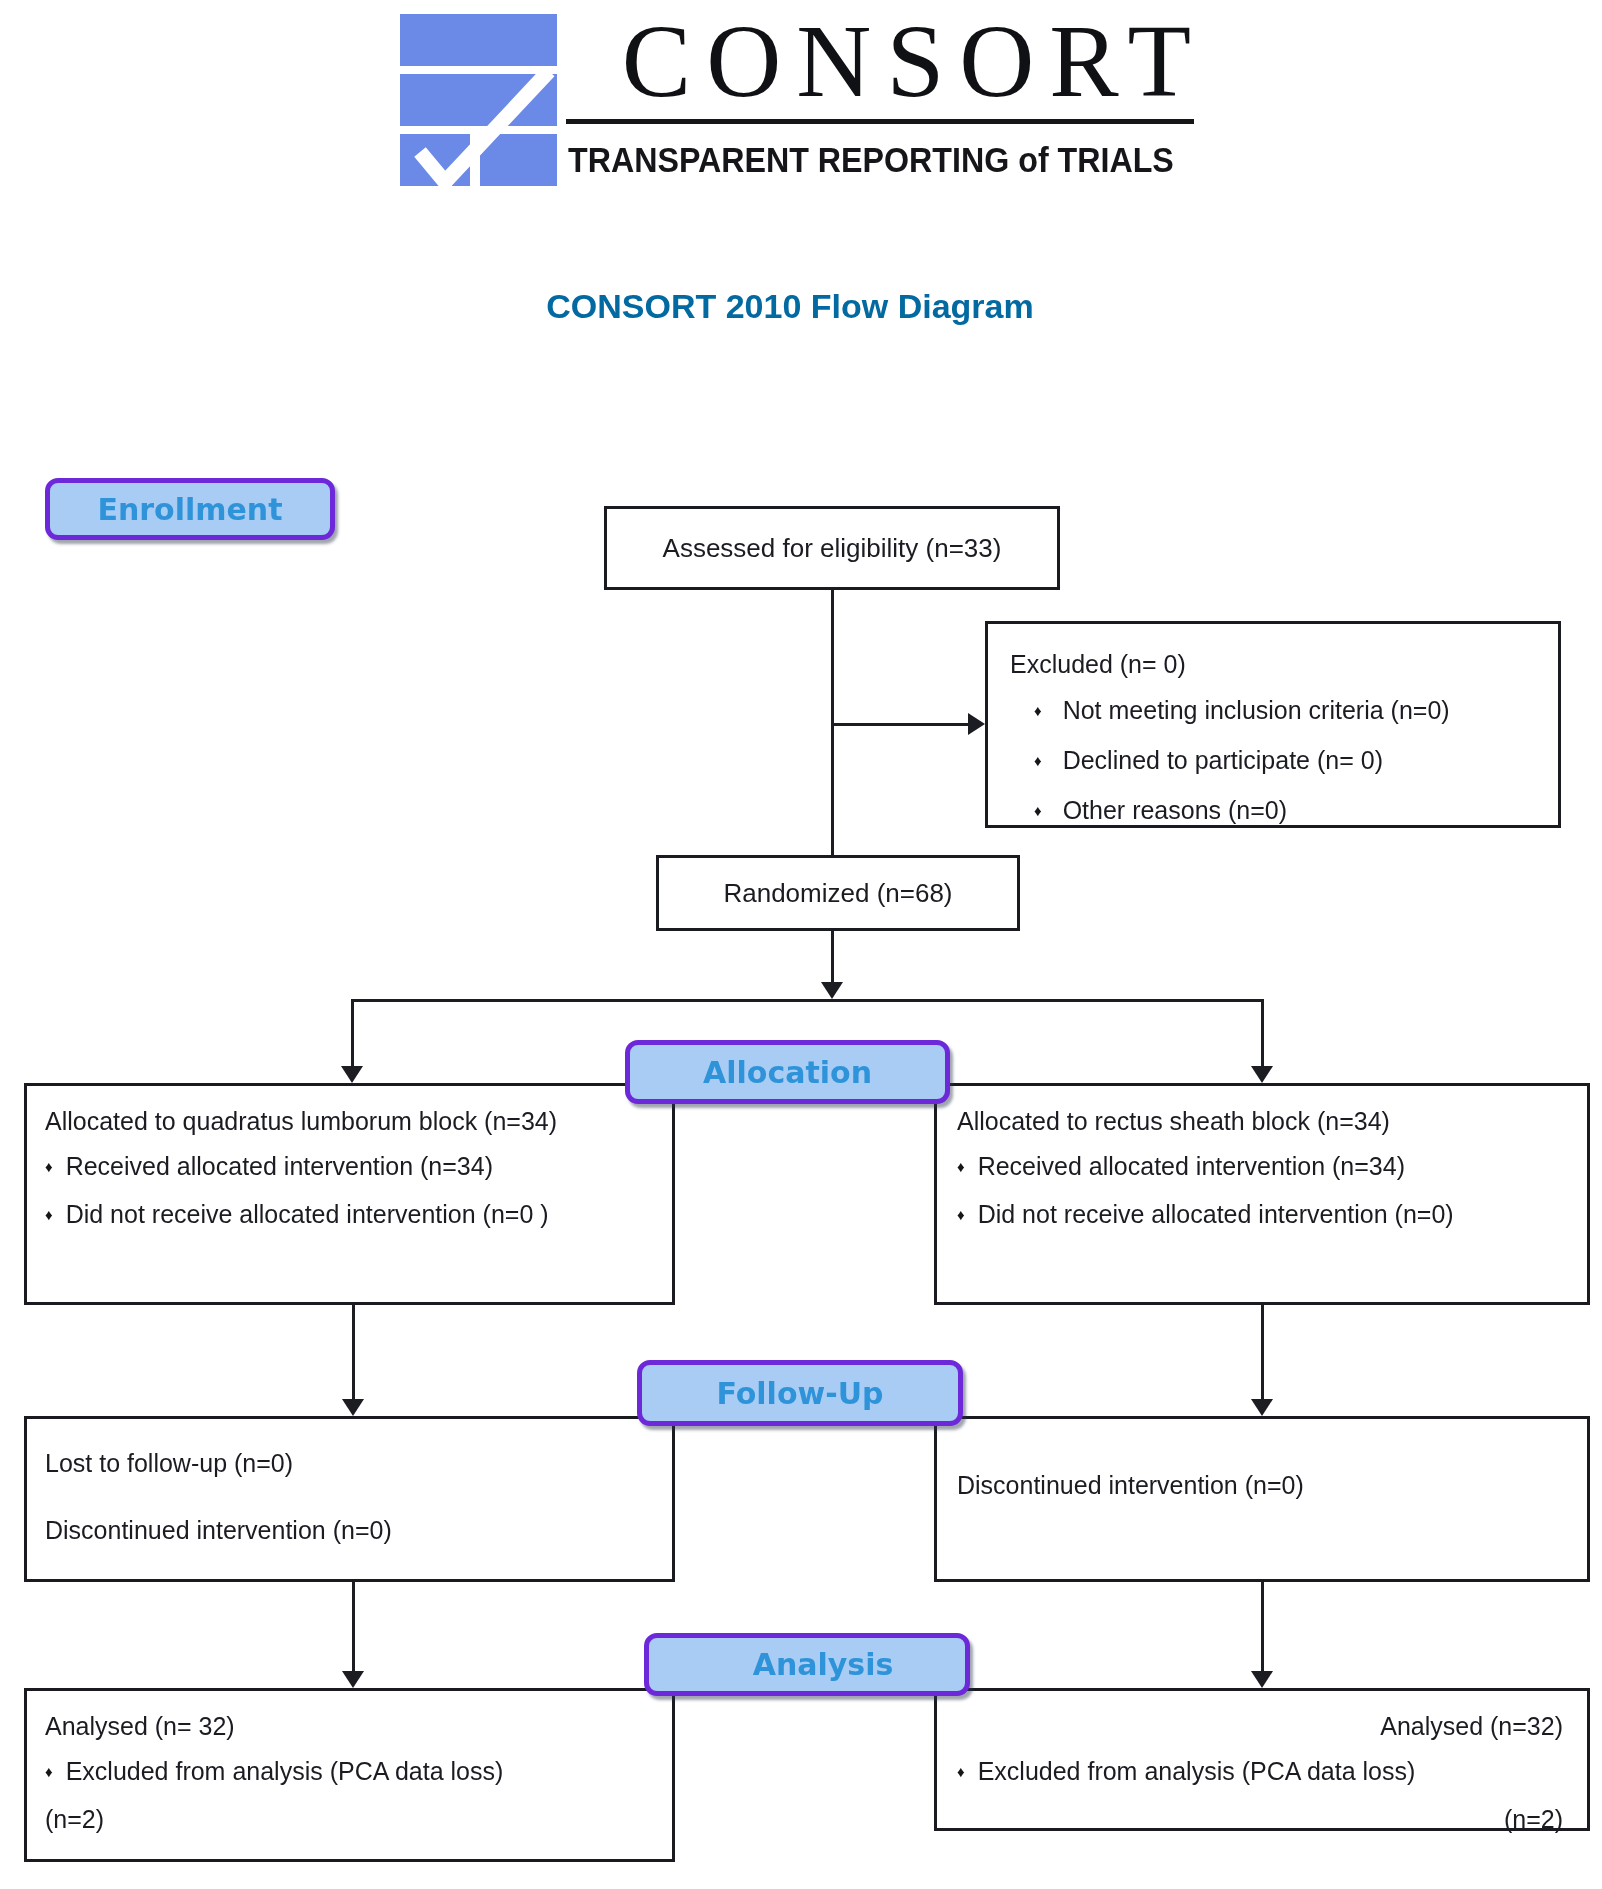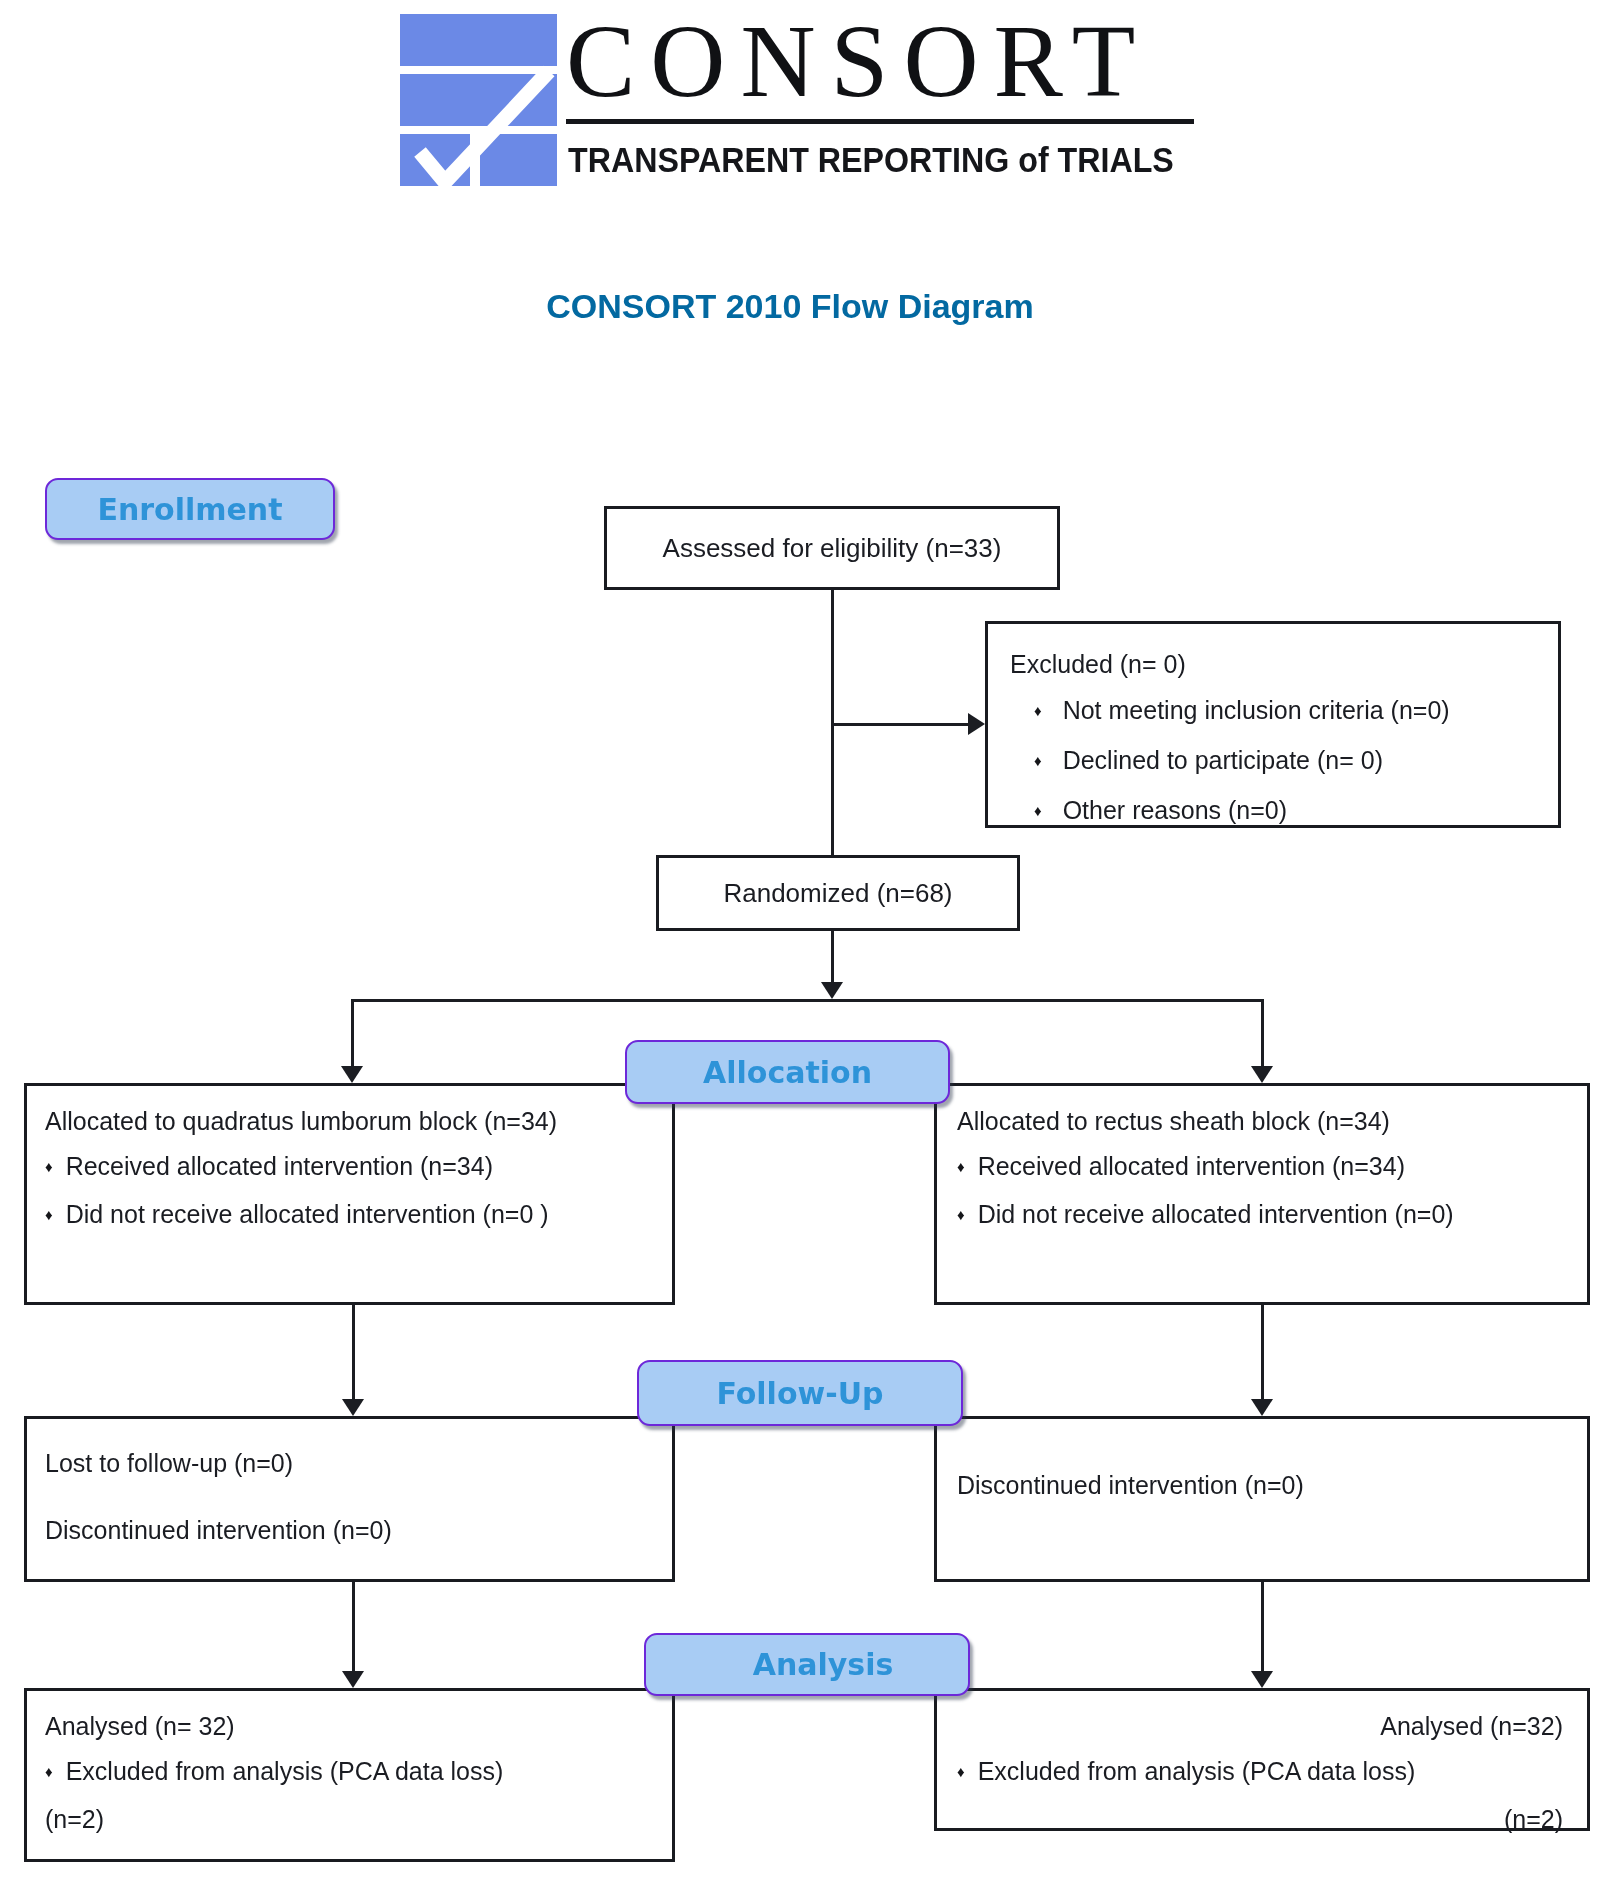--- a/index.html
+++ b/index.html
@@ -9,38 +9,39 @@
     color:#1a1c22; overflow:hidden;
   }
 
   
   .logo-icon { position:absolute; left:400px; top:14px; }
   .brand {
     position:absolute; left:566px; top:6px; width:640px;
     font-family:"Liberation Serif", serif; font-weight:400;
     font-size:104px; letter-spacing:15px; line-height:1.05; color:#101114;
     white-space:nowrap;
+    text-align:right;
   }
   .brand-underline { position:absolute; left:566px; top:119px; width:628px; height:5px; background:#15161a; }
   .tagline {
     position:absolute; left:568px; top:140px;
     font-weight:bold; font-size:35px; letter-spacing:0px; color:#15161a;
     transform:scaleX(0.92); transform-origin:left; white-space:nowrap;
   }
 
   
   .page-title {
     position:absolute; left:0; top:287px; width:1580px; text-align:center;
     font-weight:bold; font-size:34px; color:#0369a1;
   }
 
   
   .pill {
     position:absolute; z-index:4;
-    background:#a8ccf4; border:2px solid #6d28d9; border-radius:13px;
+    background:#a8ccf4; border:5px solid #6d28d9; border-radius:13px;
     box-shadow:3px 4px 3px rgba(45,55,75,0.45);
     display:flex; align-items:center; justify-content:center;
     font-family:"DejaVu Sans", sans-serif;
     font-weight:bold; font-size:30px; color:#2e93d8;
   }
   .pill-enrollment { left:45px;  top:478px;  width:290px; height:62px; }
   .pill-allocation { left:625px; top:1040px; width:325px; height:64px; }
   .pill-followup   { left:637px; top:1360px; width:326px; height:66px;text-align:center; }
   .pill-analysis   { left:644px; top:1633px; width:326px; height:63px;padding-left:32px; }
 

